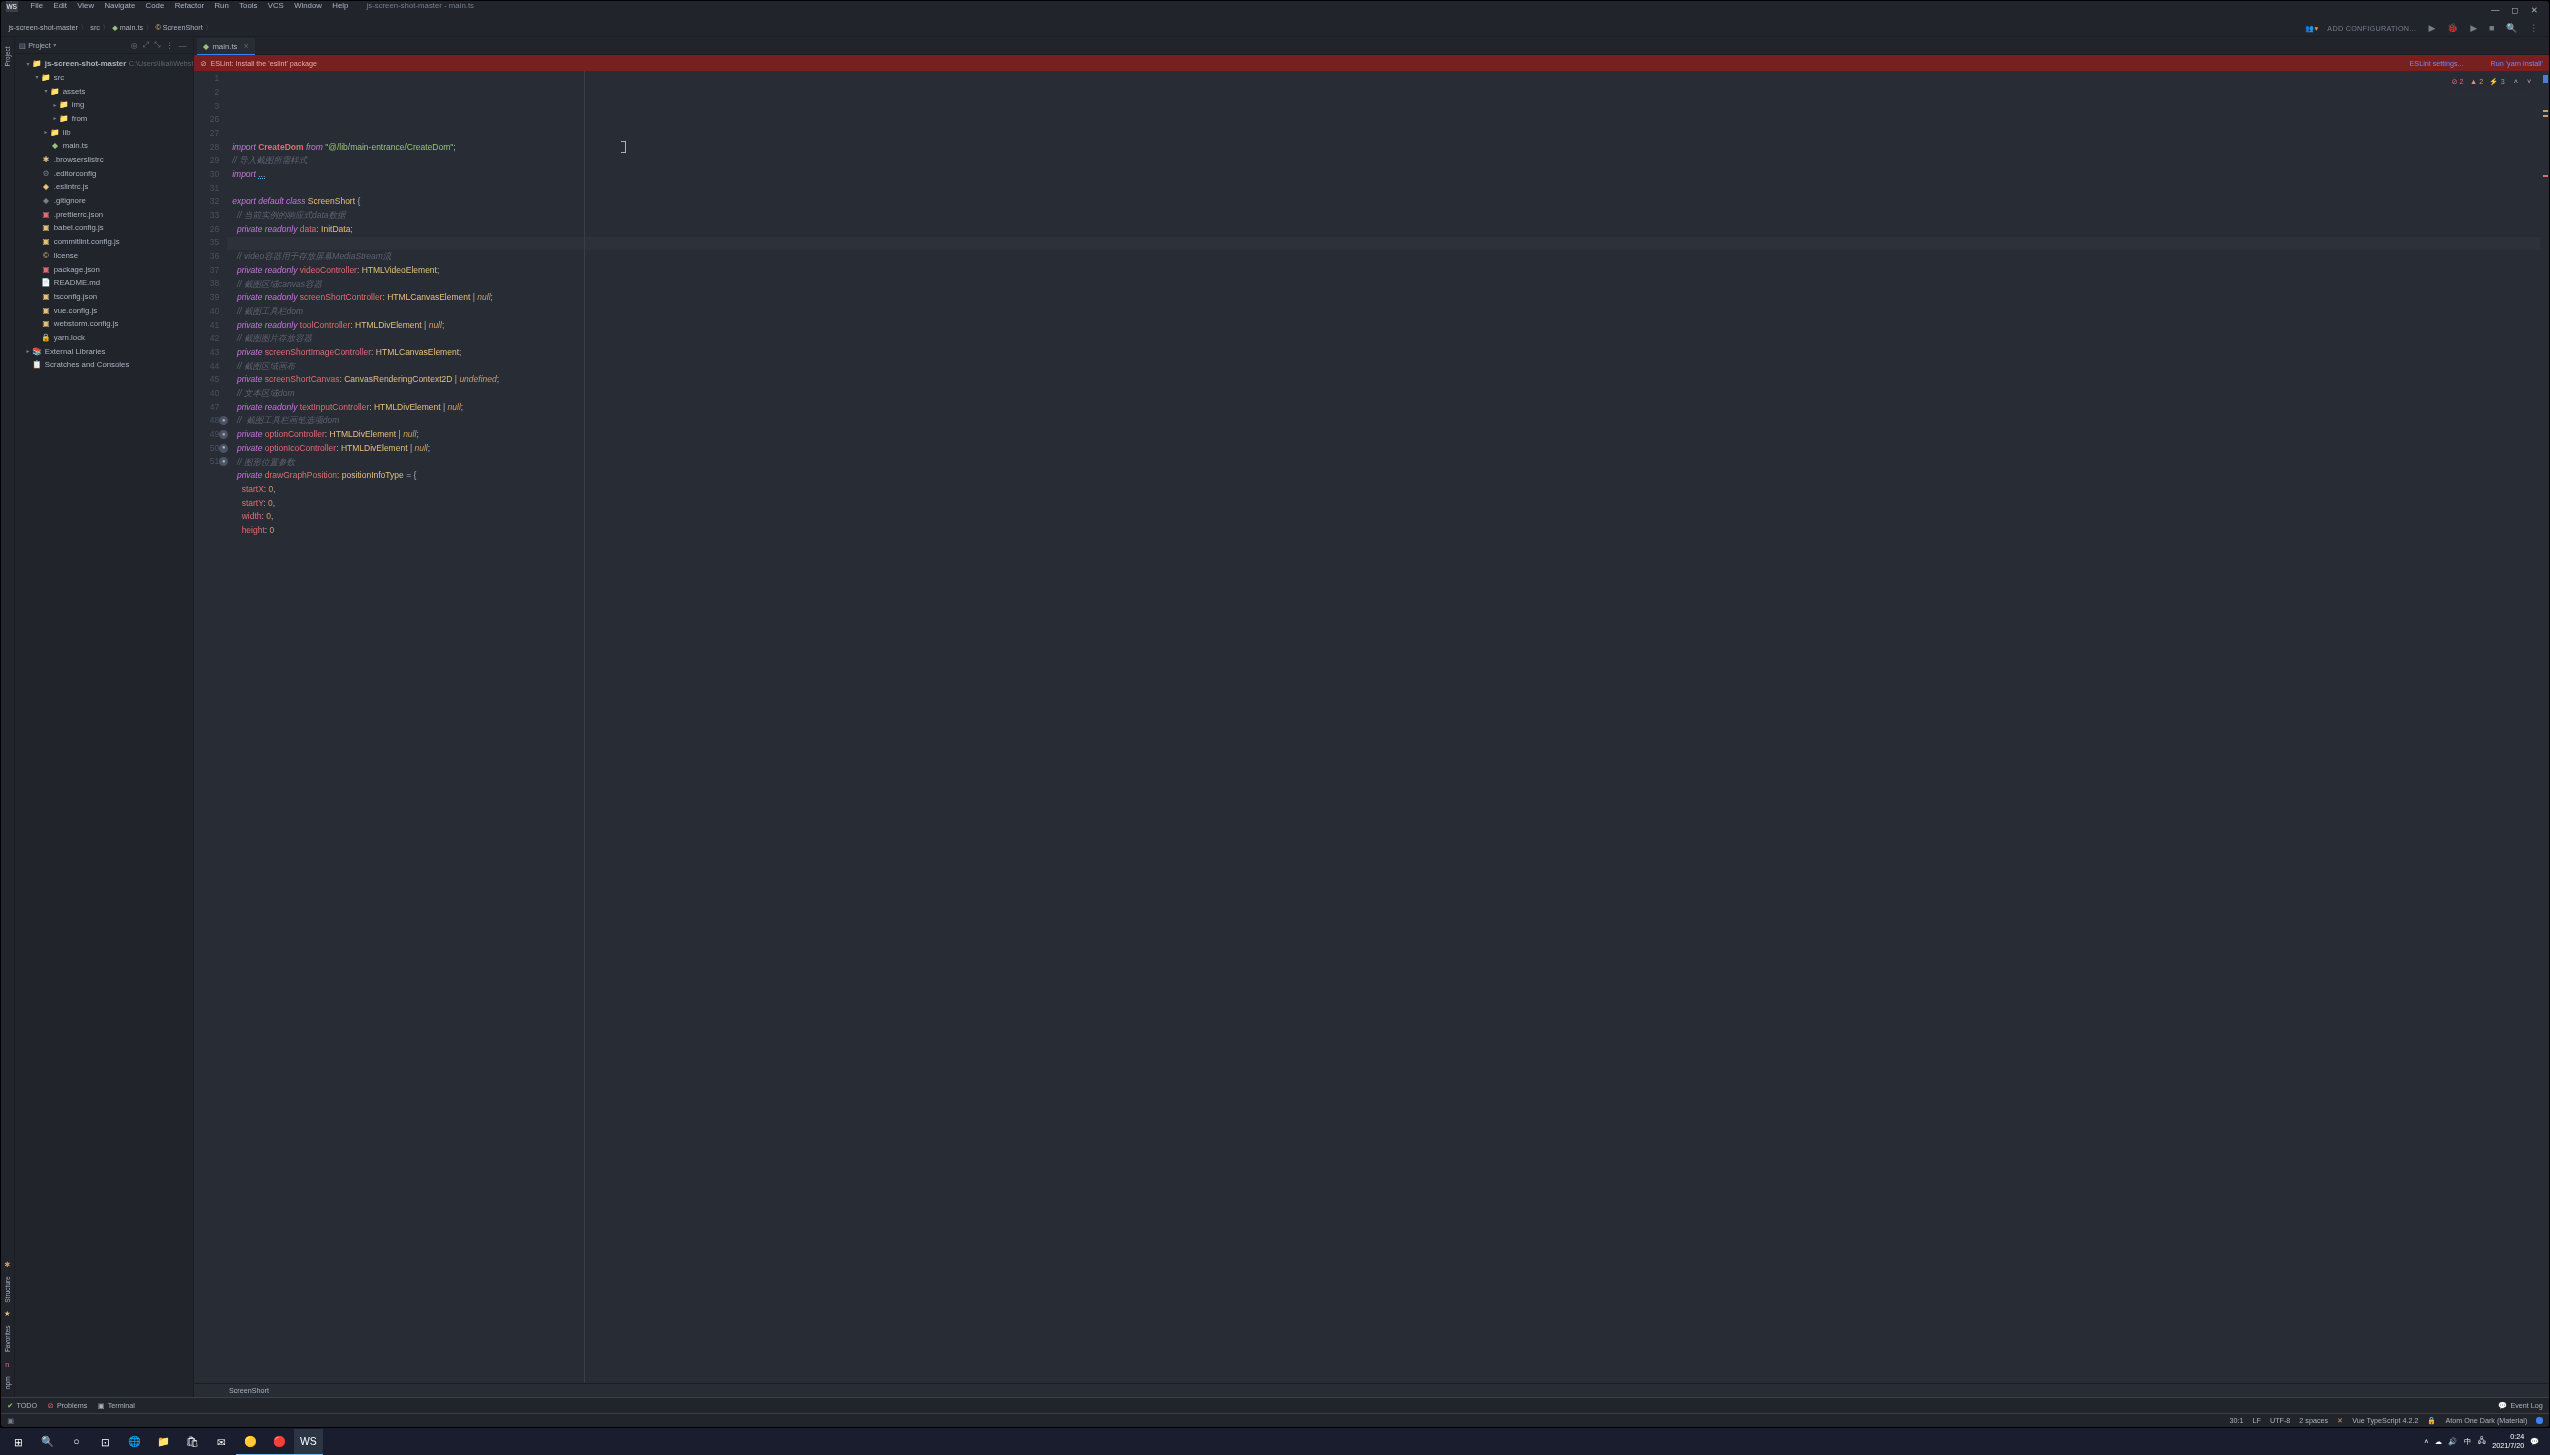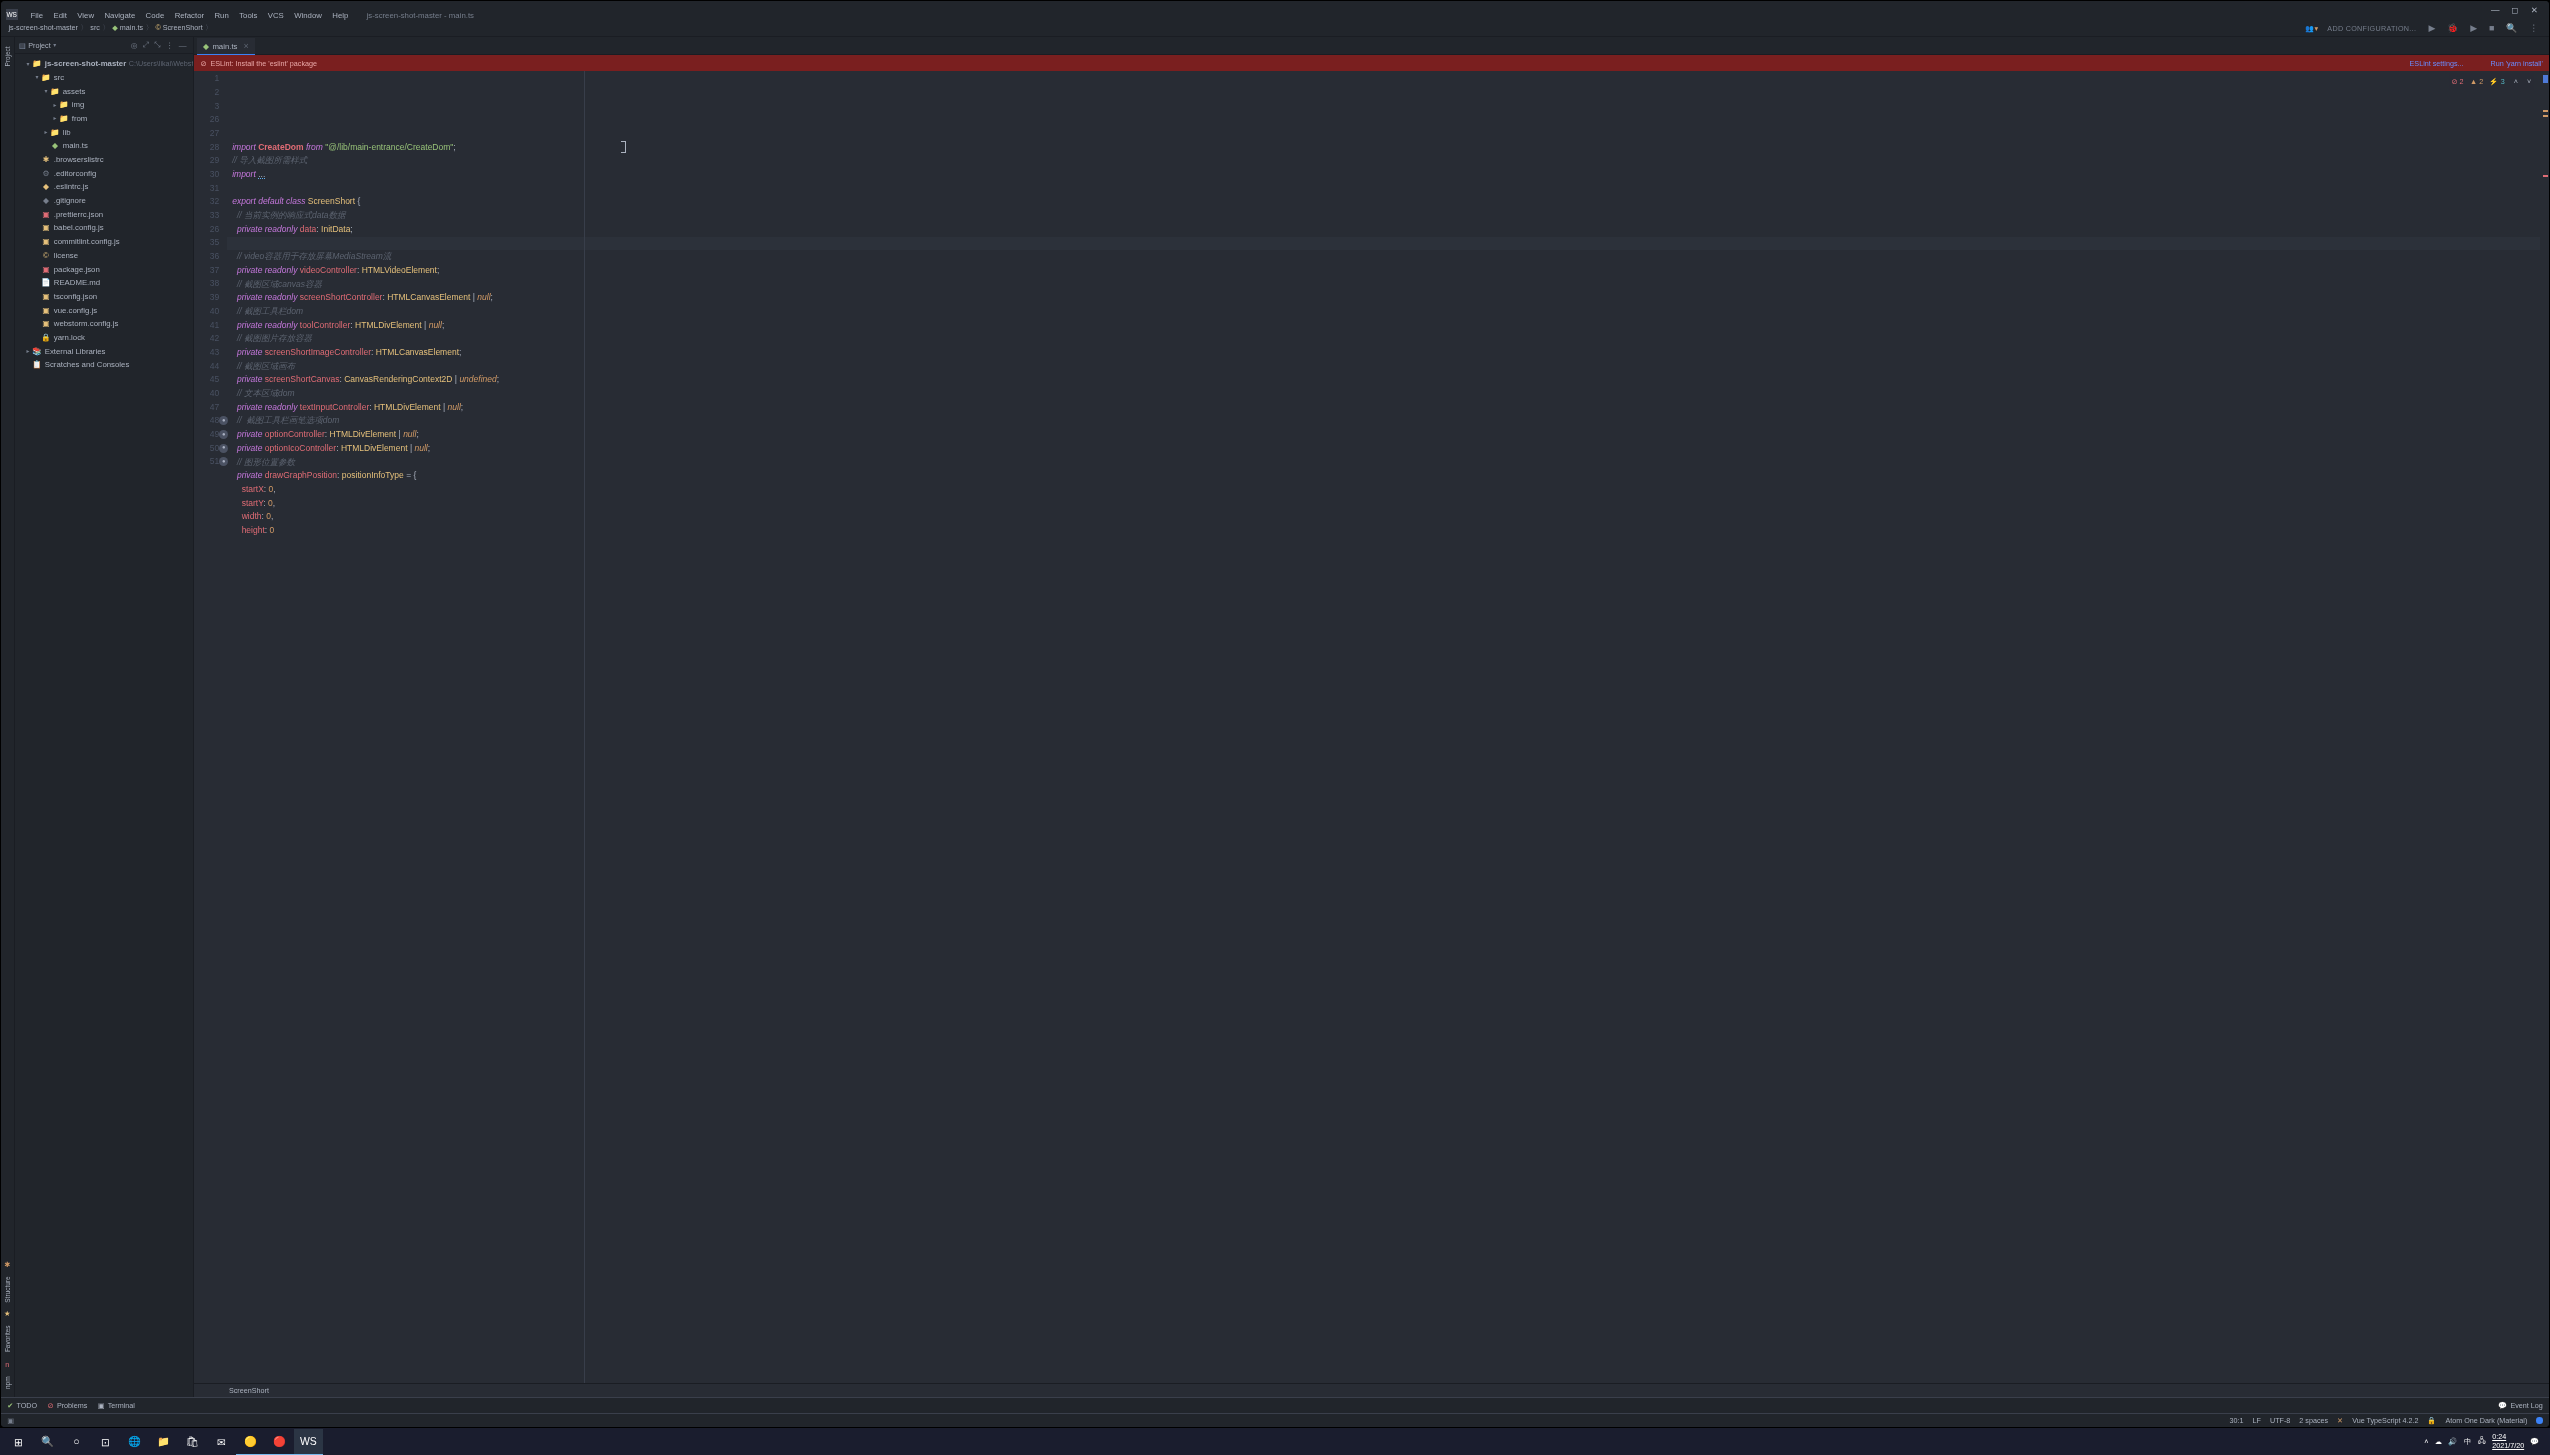--- a/index.html
+++ b/index.html
@@ -1,21 +1,21 @@
 <!DOCTYPE html>
 <html style="font-size:10.4px"><head>
 <meta charset="utf-8">
 <style>
 * { margin: 0; padding: 0; box-sizing: border-box; font-family: -apple-system, 'Segoe UI', sans-serif; }
 body { background: #000; overflow: hidden; }
 .desktop { width: 100vw; height: 100vh; background: #000; display: flex; flex-direction: column; }
 .ide-window { flex: 1; background: #282c34; display: flex; flex-direction: column; border-radius: 3.9px; overflow: hidden; margin: 0.7px; }
 
 
-.menubar { height: 19.6px; background: #21252b; display: flex; align-items: flex-end; padding: 0 5.2px; font-size: 7.8px; color: #abb2bf; }
+.menubar { height: 19.6px; background: #21252b; display: flex; align-items: flex-start; padding: 0 5.2px; font-size: 7.8px; color: #abb2bf; }
 .menubar .logo { width: 11.7px; height: 11.7px; background: #3a3f4b; margin-right: 7.8px; display: flex; align-items: center; justify-content: center; font-size: 6.5px; color: #fff; }
 .menubar .menu-item { padding: 0 5.2px; cursor: default; }
 .menubar .title { margin-left: 13px; color: #767e8c; }
 .menubar .spacer { flex: 1; }
 .menubar .win-btn { width: 19.6px; height: 19.6px; display: flex; align-items: center; justify-content: center; color: #abb2bf; font-size: 8.5px; }
 
 
 .navbar { height: 17px; background: #21252b; border-bottom: 0.7px solid #1a1d23; display: flex; align-items: center; padding: 0 7.8px; font-size: 7.2px; color: #abb2bf; }
 .navbar .crumb { color: #abb2bf; }
 .navbar .crumb-sep { margin: 0 2.6px; color: #585e6d; }
@@ -115,21 +115,21 @@
 .statusbar .spacer { flex: 1; }
 .statusbar .sb-item { color: #abb2bf; }
 .statusbar .dot { width: 6.5px; height: 6.5px; border-radius: 50%; background: #3b82f6; }
 
 
 .taskbar { height: 27px; background: #1a1d2e; display: flex; align-items: center; padding: 0 3.9px; }
 .taskbar .tb-btn { width: 29px; height: 26px; display: flex; align-items: center; justify-content: center; color: #fff; font-size: 10.4px; }
 .taskbar .tb-btn.active { border-bottom: 1.3px solid #76b9ed; }
 .taskbar .spacer { flex: 1; }
 .taskbar .tray { display: flex; align-items: center; gap: 6.5px; color: #fff; font-size: 7.2px; padding: 0 6.5px; }
-.taskbar .clock { text-align: left; line-height: 1.2; text-decoration: underline; }
+.taskbar .clock { text-align: right; line-height: 1.2; }
 
 
 .i-folder { color: #8f9db5; }
 .i-folder-dot { color: #d19a66; }
 .i-js { color: #e5c07b; }
 .i-json { color: #e06c75; }
 .i-md { color: #61afef; }
 .i-cfg { color: #767e8c; }
 .i-pink { color: #d878be; }
 .i-green { color: #98c379; }

